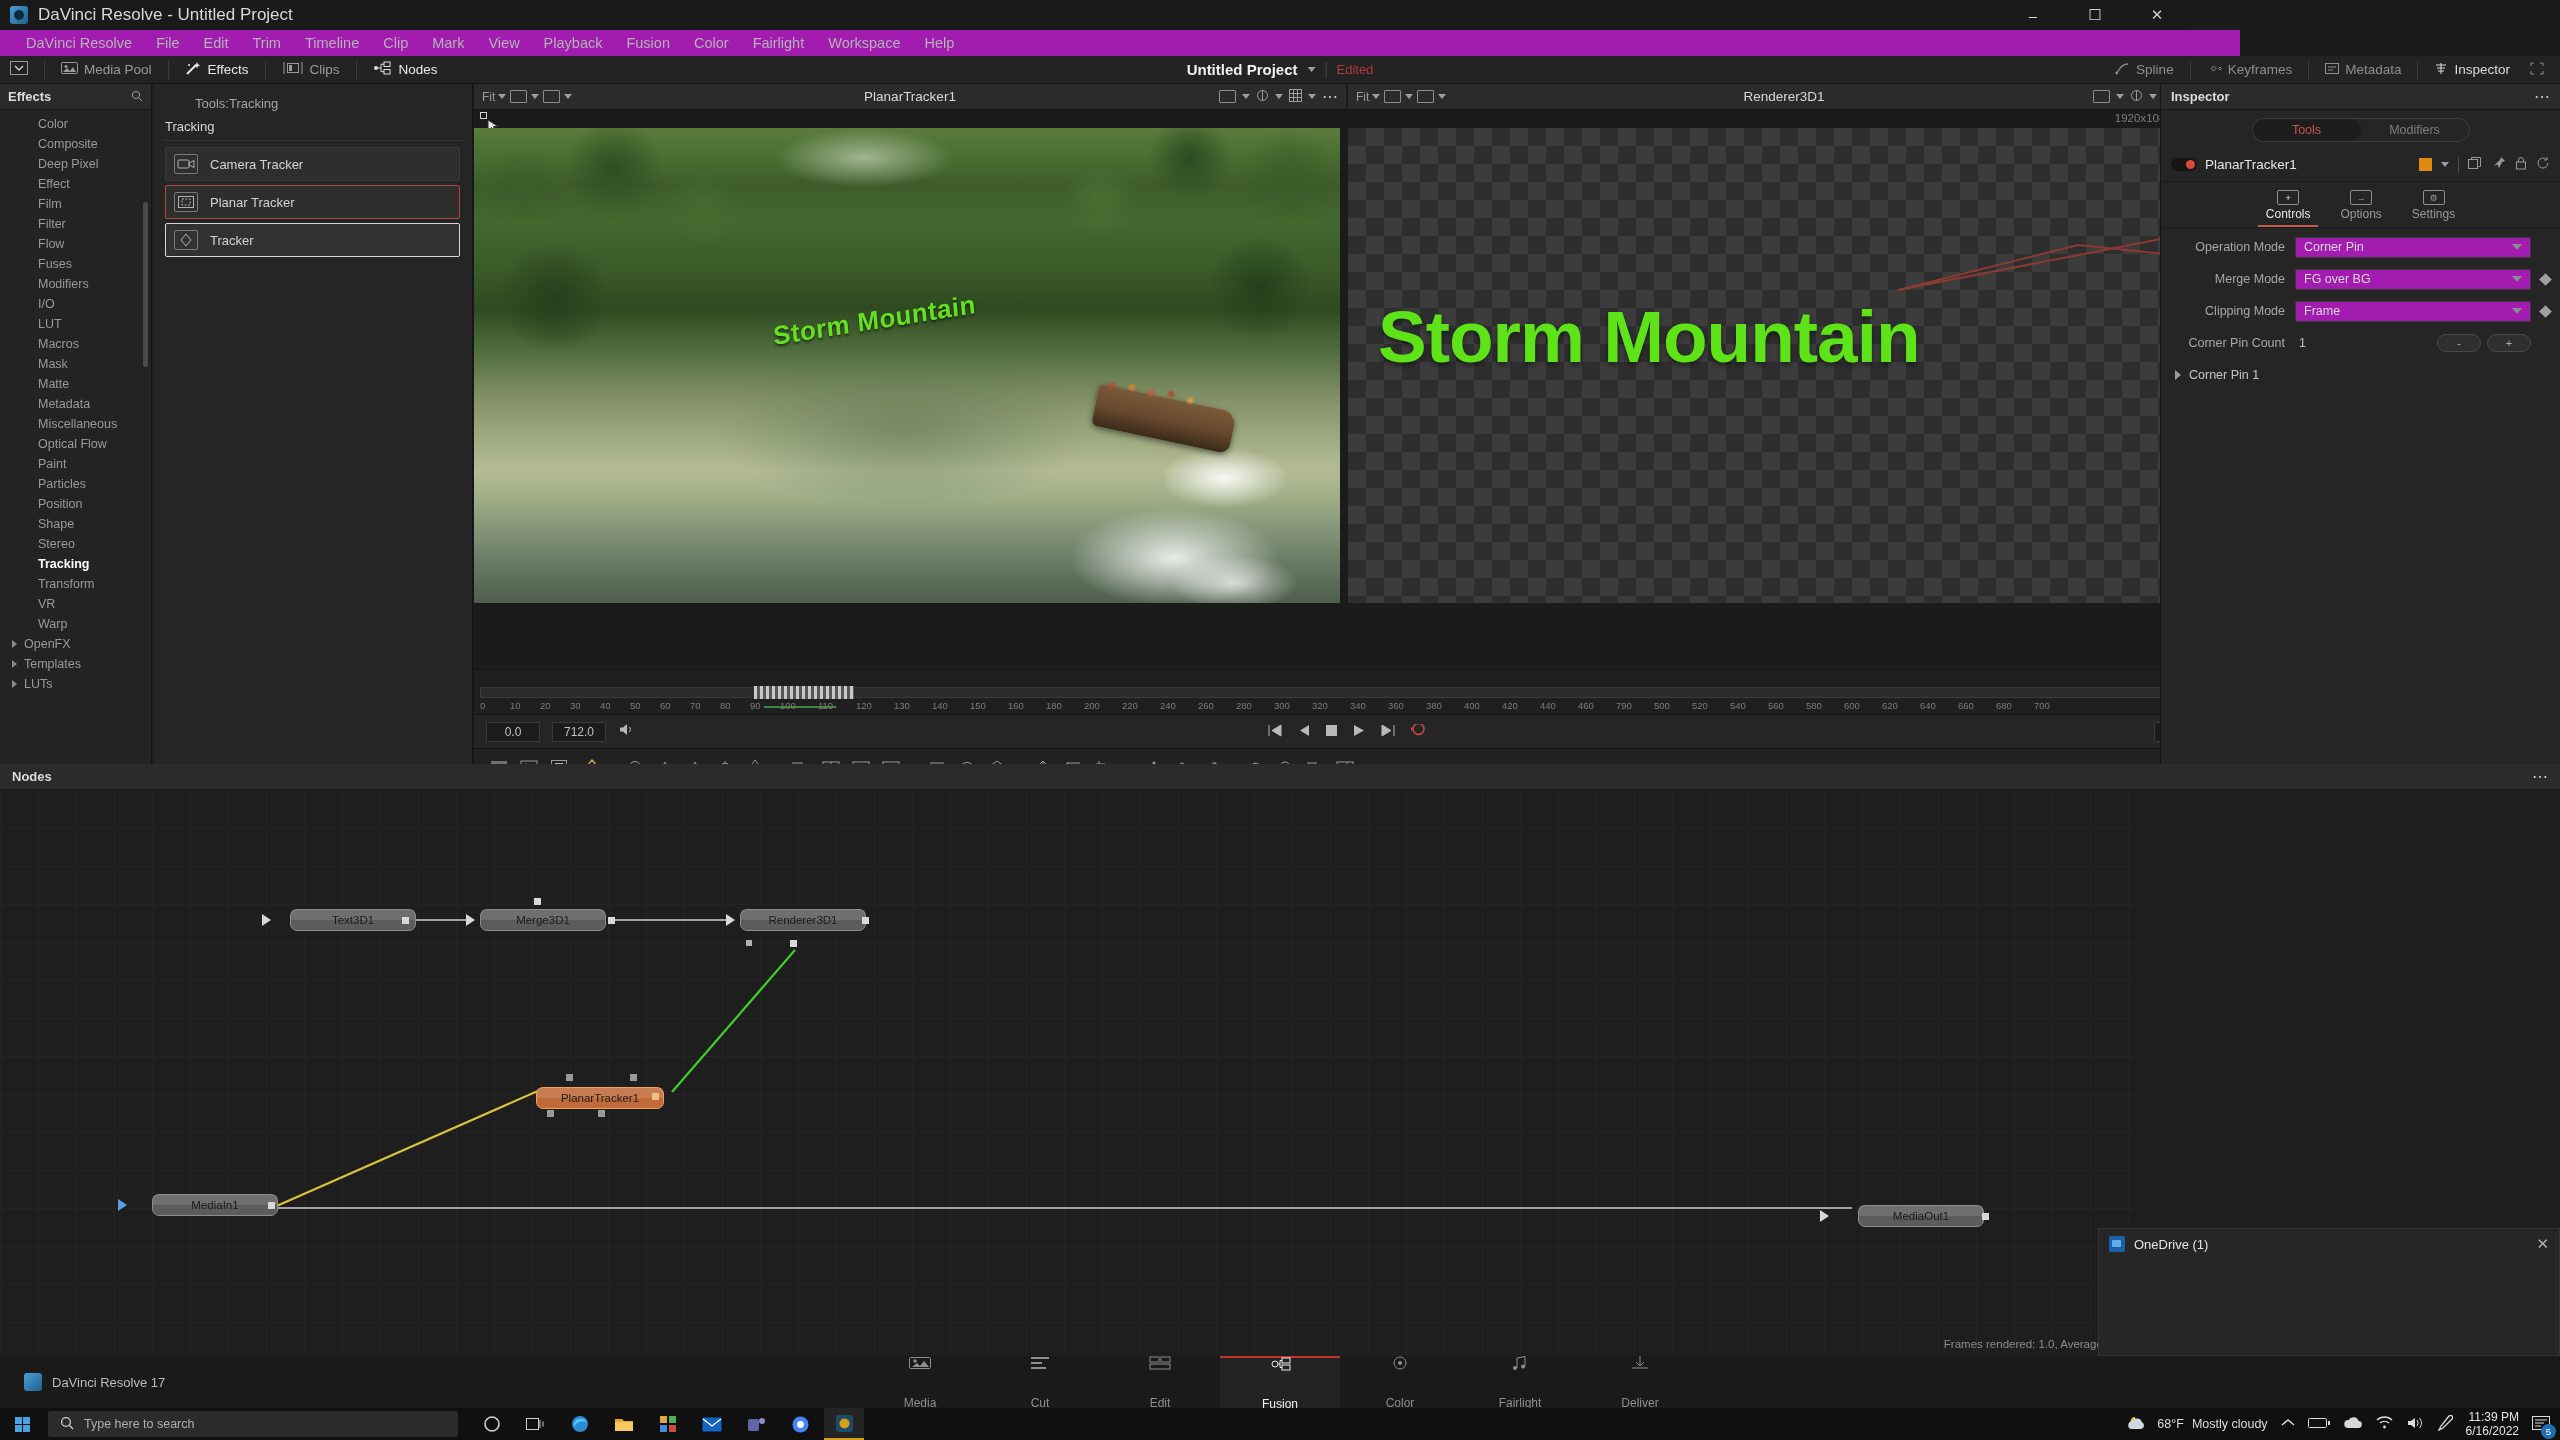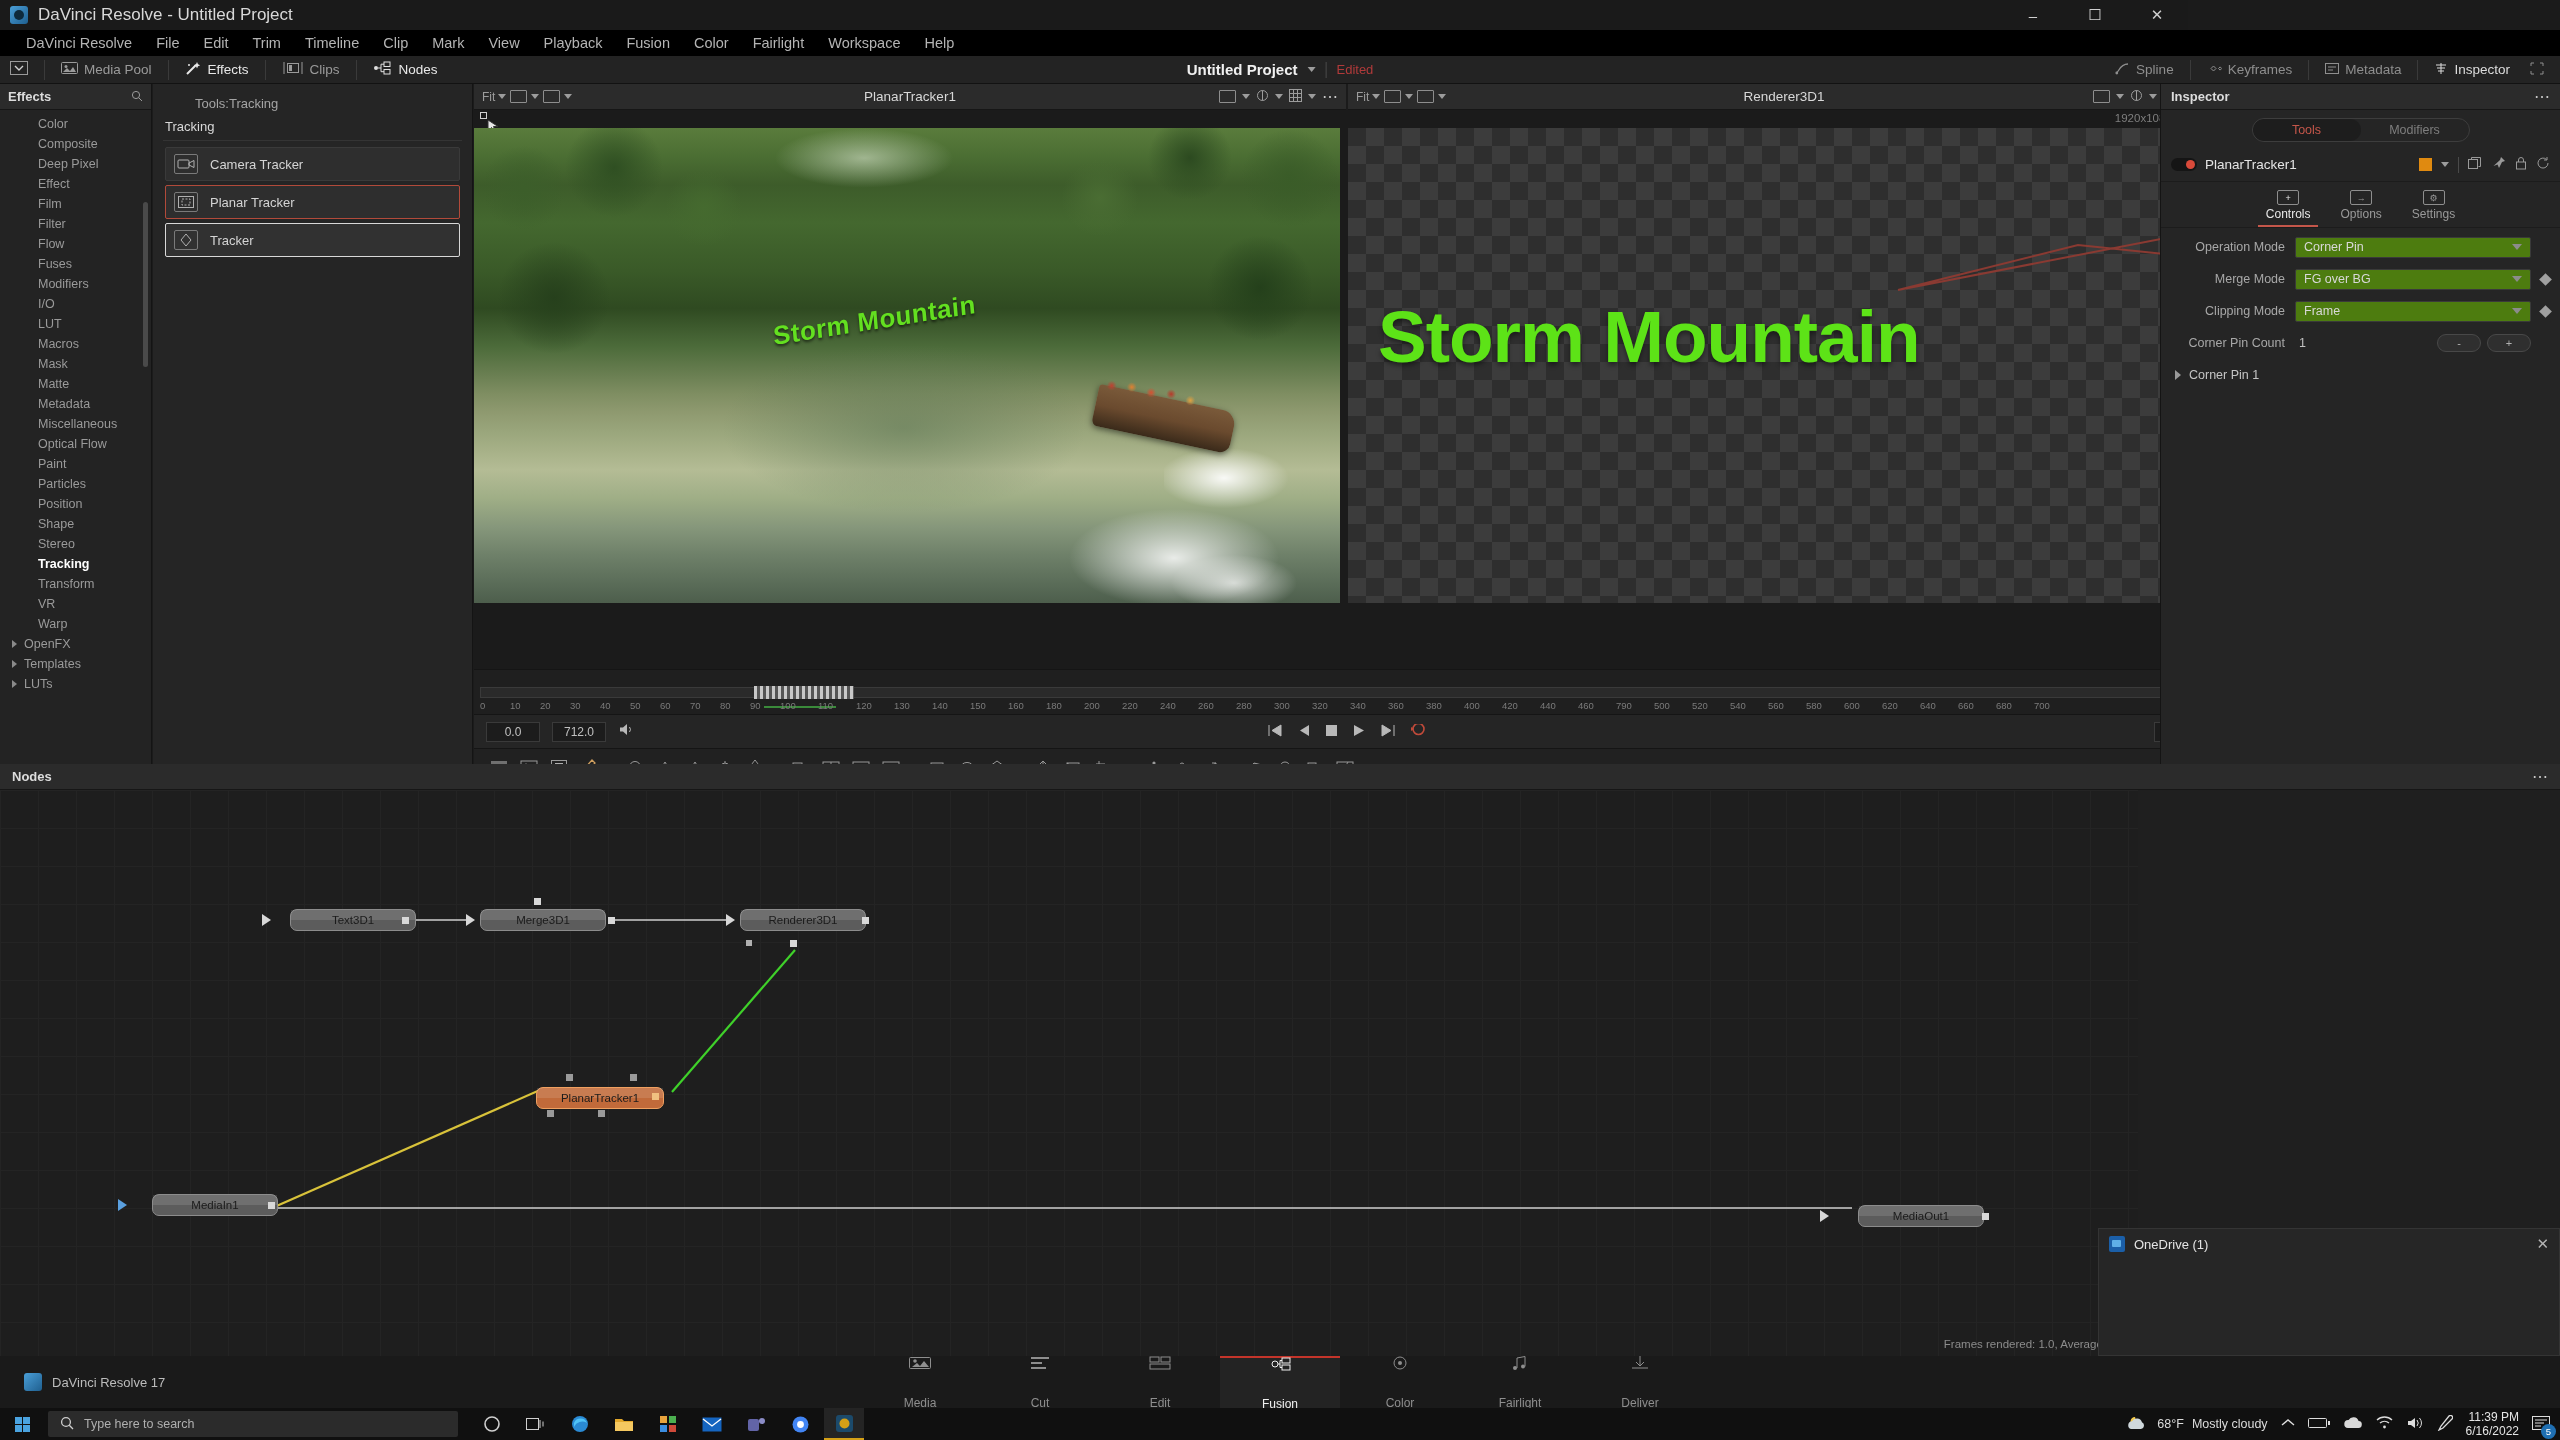--- a/index.html
+++ b/index.html
@@ -13,22 +13,22 @@
   .tb-icon { width:18px; height:18px; margin-left:10px; margin-right:10px;
     background:linear-gradient(135deg,#4a9fd8,#1f5f8f); border-radius:3px; position:relative; }
   .tb-icon:after{content:"";position:absolute;left:4px;top:4px;width:10px;height:10px;
     border-radius:50%;background:#0e2a3c;}
   .tb-title { font-size:17px; color:#d8d8d8; }
   .tb-btns { margin-left:auto; display:flex; height:30px; }
   .tb-btn { width:62px; height:30px; display:flex; align-items:center; justify-content:center;
     font-size:15px; color:#d0d0d0; }
 
   
-  .menubar { position:absolute; left:0; top:30px; width:2560px; height:26px;
-    background:#000000; display:flex; align-items:center; padding-left:14px; }
+  .menubar { position:absolute; left:0; top:30px; width:2240px; height:26px;
+    background:#a21caf; display:flex; align-items:center; padding-left:14px; }
   .menuitem { font-size:14.5px; color:#b4b4b4; padding:0 12px; line-height:26px; }
 
   
   .maintoolbar { position:absolute; left:0; top:56px; width:2560px; height:28px;
     background:#232323; display:flex; align-items:center; border-bottom:1px solid #121212; }
   .mt-sep { width:1px; height:20px; background:#3a3a3a; margin:0 6px; }
   .mt-item { display:flex; align-items:center; gap:6px; padding:0 10px; height:28px;
     font-size:13.5px; color:#9a9a9a; }
   .mt-item.active { color:#e8e8e8; }
   .ico { display:inline-block; }
@@ -211,21 +211,21 @@
   .ctabs { display:flex; justify-content:center; gap:14px; padding:6px 0 0 0;
     border-bottom:1px solid #1c1c1c; }
   .ctab { display:flex; flex-direction:column; align-items:center; gap:2px; padding:2px 8px 4px 8px;
     font-size:12px; color:#9a9a9a; }
   .ctab.on { color:#e8e8e8; border-bottom:2px solid #c4564a; }
   .ctab .ci { width:22px; height:15px; border:1px solid #8e8e8e; border-radius:2px;
     display:flex; align-items:center; justify-content:center; font-size:9px; }
 
   .prow { display:flex; align-items:center; height:26px; margin-top:6px; padding-right:10px; }
   .plabel { width:134px; text-align:right; font-size:12.5px; color:#a8a8a8; padding-right:10px; }
-  .pselect { flex:1; height:21px; background:#4d7c0f; border:1px solid #3a3a3a; border-radius:2px;
+  .pselect { flex:1; height:21px; background:#a21caf; border:1px solid #3a3a3a; border-radius:2px;
     display:flex; align-items:center; padding:0 8px; font-size:12.5px; color:#d8d8d8;
     position:relative; }
   .pselect .cv { position:absolute; right:8px; width:0;height:0;
     border-left:5px solid transparent;border-right:5px solid transparent;border-top:6px solid #8c8c8c;}
   .diamond { width:9px;height:9px;background:#a0a0a0;transform:rotate(45deg);margin-left:10px;}
   .pvalue { flex:1; font-size:12.5px; color:#c0c0c0; padding-left:4px; }
   .minibtn { width:44px;height:18px;background:#2f2f2f;border:1px solid #484848;border-radius:9px;
     display:flex;align-items:center;justify-content:center;font-size:11px;color:#b0b0b0;margin-left:6px;}
   .expander { display:flex; align-items:center; gap:8px; padding:12px 0 0 14px;
     font-size:12.5px; color:#c4c4c4; }

